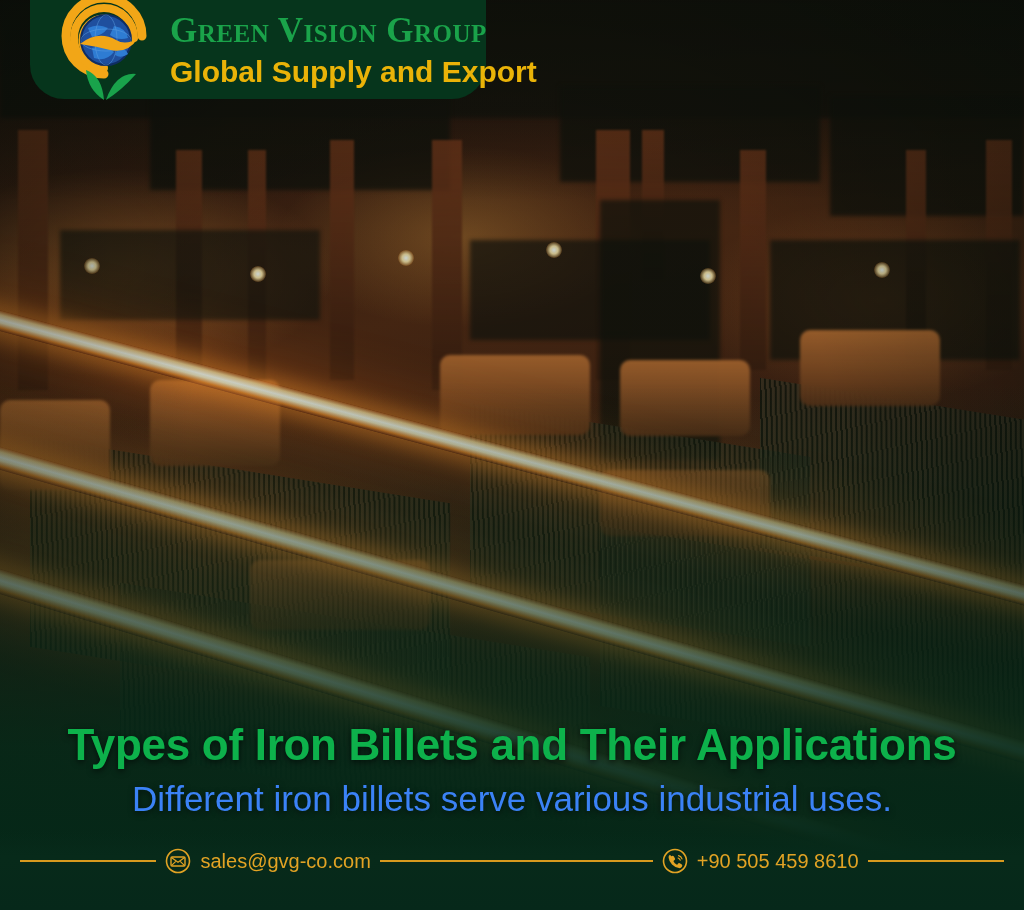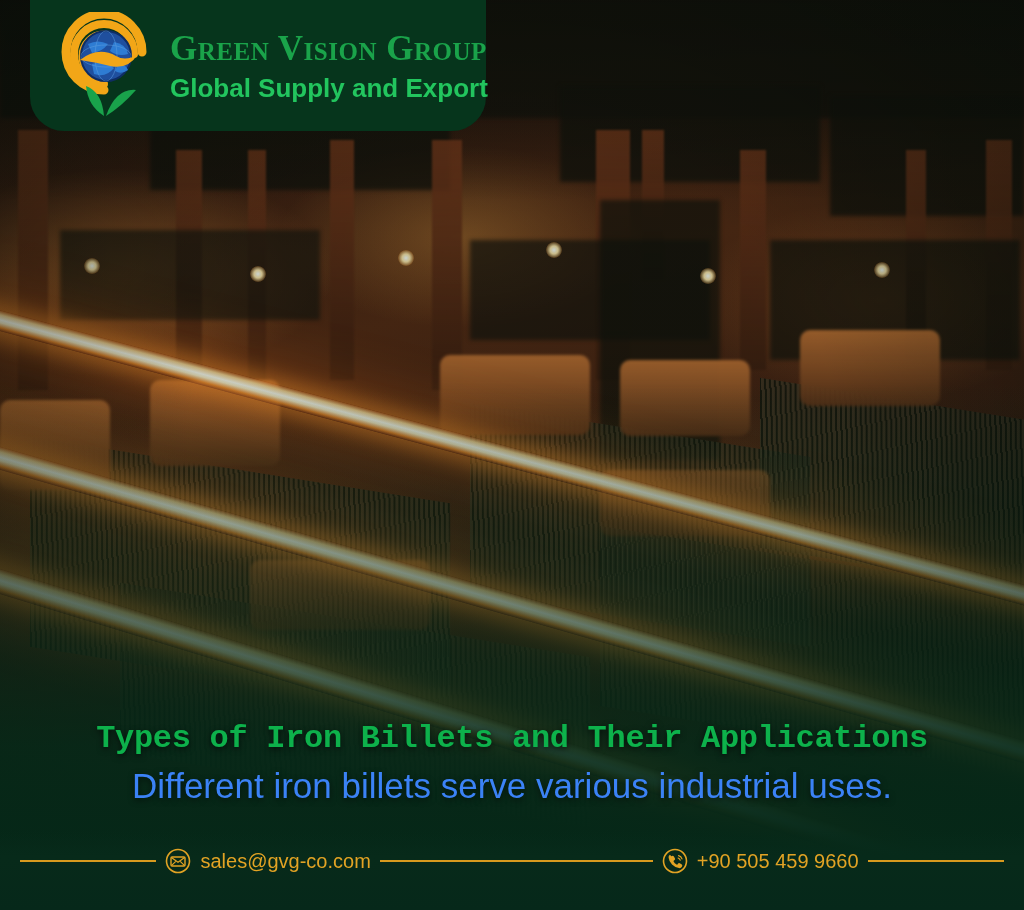--- a/index.html
+++ b/index.html
@@ -101,21 +101,21 @@
     inset: 0;
     background: radial-gradient(ellipse 78% 72% at 50% 46%, rgba(0,0,0,0) 40%, rgba(0,0,0,.55) 100%);
   }
 
   
   .logo-panel {
     position: absolute;
     left: 30px;
     top: 0;
     width: 456px;
-    height: 131px;
+    height: 99px;
     background: #06351c;
     border-bottom-left-radius: 34px;
     border-bottom-right-radius: 34px;
     display: flex;
     align-items: center;
     padding-left: 22px;
     box-sizing: border-box;
   }
   .logo-mark { width: 104px; height: 108px; flex: 0 0 auto; }
   .logo-text { margin-left: 14px; }
@@ -123,41 +123,41 @@
     color: #1aa34a;
     font-family: "Liberation Serif", serif;
     font-weight: bold;
     font-size: 35px;
     letter-spacing: .5px;
     line-height: 1;
     white-space: nowrap;
     font-variant: small-caps;
   }
   .brand-tag {
-    color: #22c55e;
+    color: #eab308;
     font-family: "Liberation Sans", sans-serif;
     font-weight: bold;
-    font-size: 26px;
+    font-size: 30px;
     line-height: 1;
     margin-top: 9px;
     white-space: nowrap;
   }
 
   
   .headline-wrap {
     position: absolute;
     left: 0; right: 0;
     top: 722px;
     text-align: center;
   }
   .headline {
     color: #0db14b;
-    font-family: Liberation Mono, monospace;
+    font-family: Liberation Sans, sans-serif;
     font-weight: bold;
-    font-size: 32px;
+    font-size: 44px;
     line-height: 1.06;
     letter-spacing: -0.3px;
     text-shadow: 0 2px 6px rgba(0,0,0,.65);
     margin: 0;
   }
   .subhead {
     color: #3b82f6;
     font-family: "Liberation Sans", sans-serif;
     font-weight: normal;
     font-size: 35px;
@@ -313,19 +313,19 @@
 
 
     <div class="rule"></div>
 
     <div class="contact">
       <svg class="ico" viewBox="0 0 26 26">
         <circle cx="13" cy="13" r="11.5" fill="none" stroke="#e2a324" stroke-width="1.6"></circle>
         <path d="M9.4 8.2 q1.6 -1 2.5 .4 l1.1 1.8 q.5 .9 -.4 1.6 l-.9 .7 q-.3 .3 -.1 .8 q.9 2.1 3 3.1 q.5 .2 .8 -.2 l.7 -.9 q.7 -.9 1.6 -.3 l1.8 1.1 q1.4 .9 .4 2.5 q-1 1.6 -3 1.3 q-4 -.6 -6.9 -3.5 q-2.9 -2.9 -3.4 -6.8 q-.3 -2 1.3 -3 z" fill="#e2a324"></path>
         <path d="M16.6 7.6 q2.6 .7 3.4 3.3 M16.1 10 q1.6 .5 2.1 2.1" fill="none" stroke="#e2a324" stroke-width="1.2" stroke-linecap="round"></path>
       </svg>
-      <span class="txt">+90 505 459 9660</span>
+      <span class="txt">+90 505 459 8610</span>
     </div>
 
     <div class="rule"></div>
   </div>
 
 </div>
 
 </body></html>

